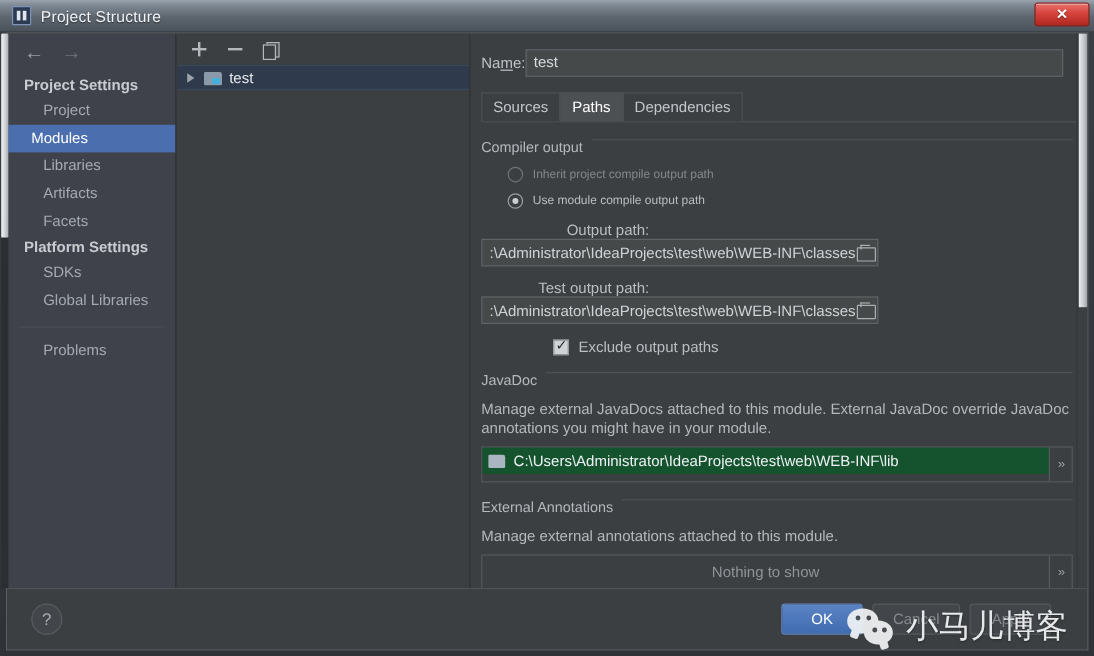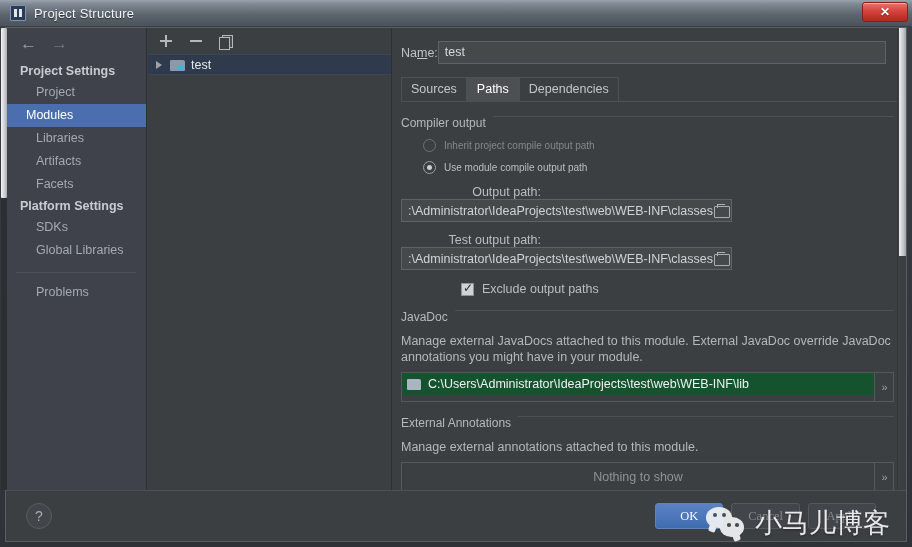--- a/index.html
+++ b/index.html
@@ -258,21 +258,20 @@
     display: flex; align-items: center;
   }
   .help-btn {
     width: 26px; height: 26px; border-radius: 50%; border: 1px solid #595d60;
     margin-left: 20px; display: flex; align-items: center; justify-content: center;
     color: #a9aeb3; font-size: 14px; background: #42454a;
   }
   .footer-right {
     margin-left: auto; display: flex; align-items: center; gap: 8px;
     margin-right: 30px;
-    font-family: Liberation Serif, serif;
   }
   .fbtn {
     height: 26px; min-width: 68px; padding: 0 16px; border-radius: 3px;
     font-size: 12.5px; display: flex; align-items: center; justify-content: center;
   }
   .fbtn.primary {
     background: linear-gradient(180deg, #5b83c4 0%, #3f6cb0 100%);
     border: 1px solid #5e83bb; color: #ffffff;
   }
   .fbtn.ghost {

